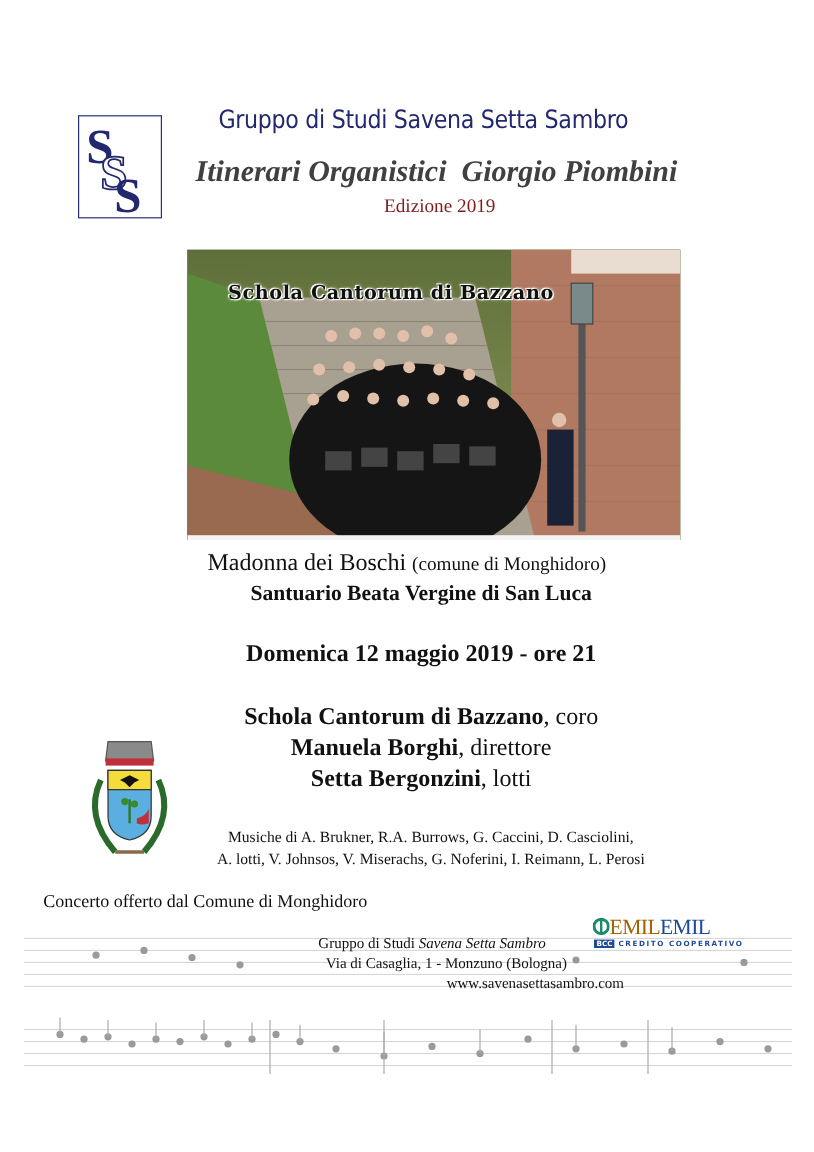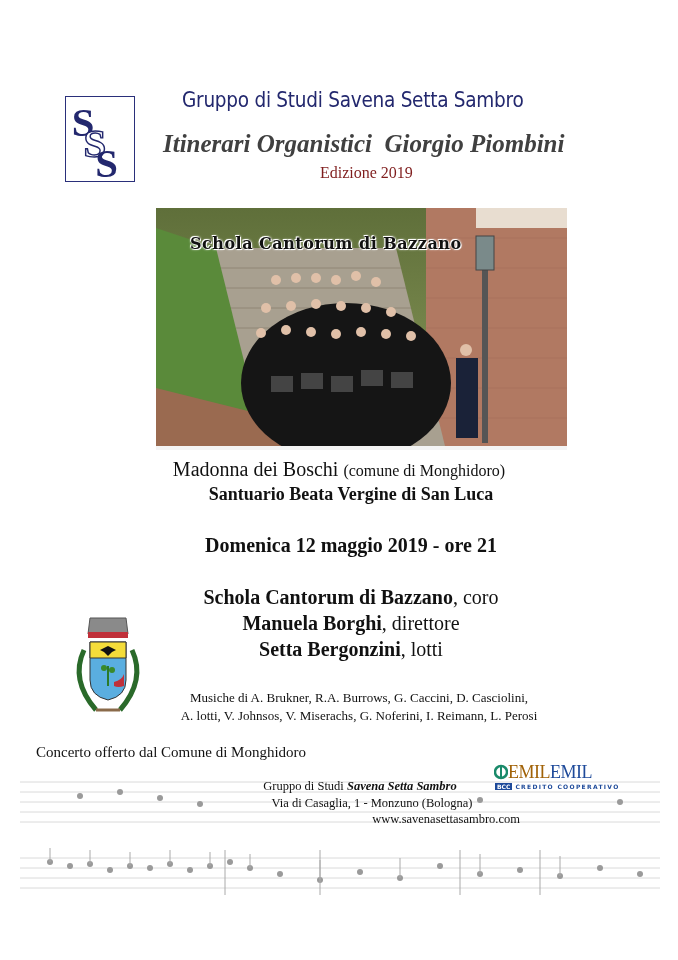--- a/index.html
+++ b/index.html
@@ -35,21 +35,21 @@
 
   #crest { left:66px; top:610px; width:84px; height:110px; }
 
   #music-line1 { top:690px; font-size:13px; left:20px; }
   #music-line2 { top:708px; font-size:13px; left:20px; }
 
   #score { left:20px; top:730px; width:640px; height:170px; }
 
   #offered { left:36px; top:744px; font-size:15px; }
   #addr1 { left:200px; width:320px; text-align:center; top:779px; font-size:12.5px; }
-  #addr1 i { font-style:italic;font-weight:bold; }
+  #addr1 i { font-style:italic; }
   #addr2 { left:212px; width:320px; text-align:center; top:796px; font-size:12.5px; }
   #addr3 { left:200px; width:320px; text-align:right; top:812px; font-size:12.5px; }
 
   #bank { left:493px; top:762px; width:115px; height:34px; }
   #bank-name { position:absolute; left:15px; top:0px; font-size:18px; color:#1e4a9a; letter-spacing:-0.5px; }
   #bank-name .em { color:#a16207; }
   #bank-sub { position:absolute; left:2px; top:21px; font-family:"DejaVu Sans", sans-serif; font-size:6px; color:#1e4a9a; letter-spacing:1.3px; font-weight:bold; white-space:nowrap; }
   #bank-sub .bcc { background:#1e4a9a; color:#fff; padding:0 2px; letter-spacing:0; margin-right:3px; }
   #bank-icon { position:absolute; left:1px; top:2px; width:14px; height:16px; }
 </style>

